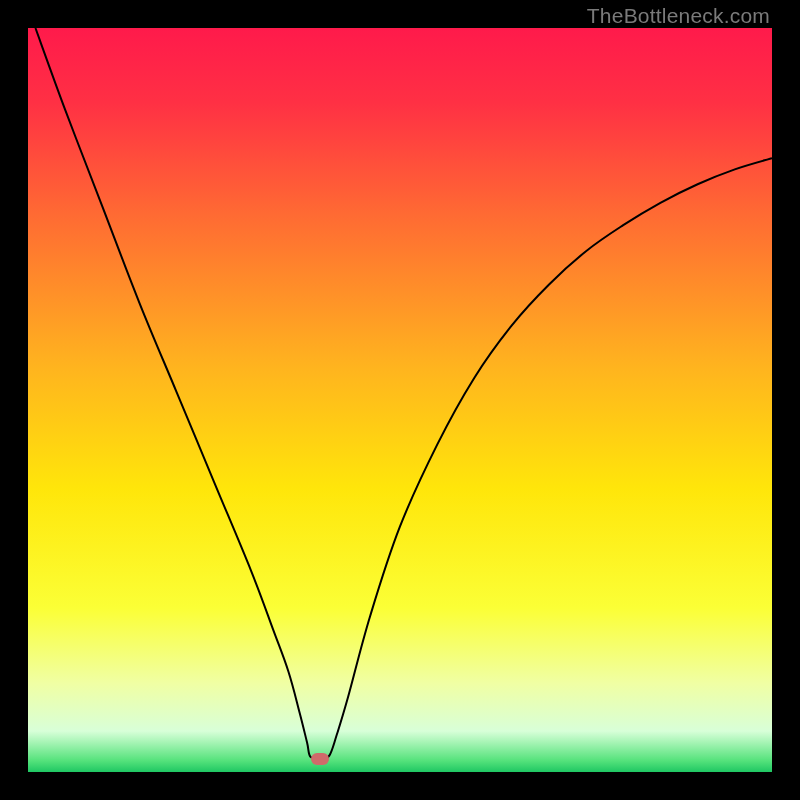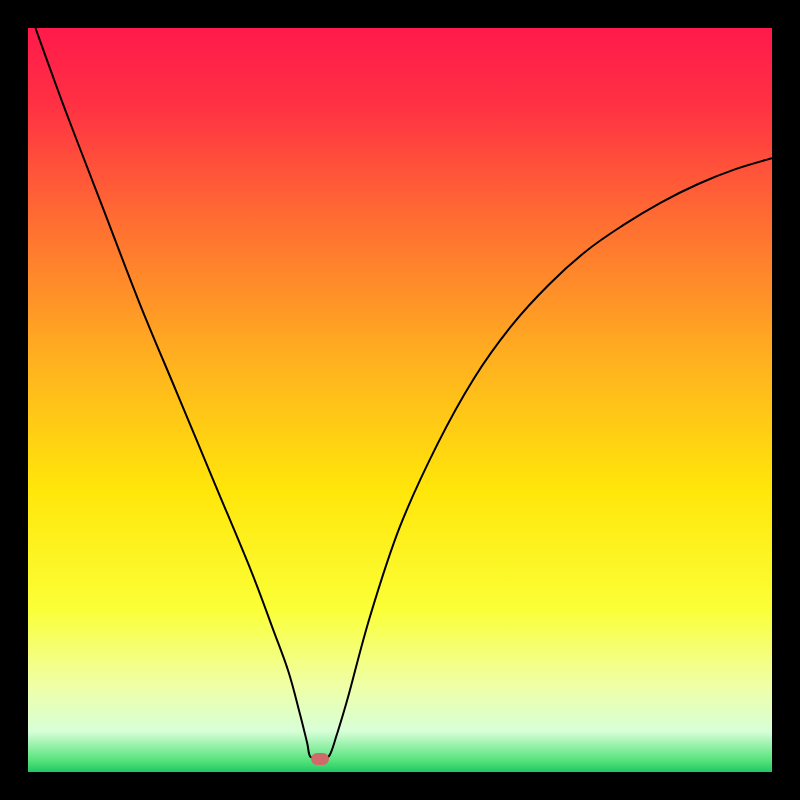--- a/index.html
+++ b/index.html
@@ -50,20 +50,21 @@
     font-family: Arial, Helvetica, sans-serif;
     font-size: 21px;
     color: #7a7a7a;
     letter-spacing: 0.2px;
   }
 </style>
 </head>
 <body>
 
 <div class="frame">
+  <div class="watermark">TheBottleneck.com</div>
   <div class="plot">
     <div class="gradient-fill" style="background: linear-gradient(rgb(255, 26, 75) 0%, rgb(255, 48, 68) 10%, rgb(255, 106, 51) 25%, rgb(255, 178, 31) 45%, rgb(255, 230, 10) 62%, rgb(251, 255, 54) 78%, rgb(240, 255, 163) 88%, rgb(216, 255, 216) 94.5%, rgb(84, 226, 123) 98.5%, rgb(31, 199, 99) 100%);"></div>
     <svg class="curve-svg" viewBox="0 0 744 744" preserveAspectRatio="none">
       <path d="M 7.44 0.00 C 12.80 14.73, 25.15 49.70, 37.20 81.84 C 49.25 113.98, 61.01 143.74, 74.40 178.56 C 87.79 213.38, 98.21 241.80, 111.60 275.28 C 124.99 308.76, 135.41 332.42, 148.80 364.56 C 162.19 396.70, 172.61 421.70, 186.00 453.84 C 199.39 485.98, 212.49 516.34, 223.20 543.12 C 233.91 569.90, 238.82 584.56, 245.52 602.64 C 252.22 620.72, 255.71 628.83, 260.40 643.56 C 265.09 658.29, 268.21 671.76, 271.56 684.48 C 274.91 697.20, 276.99 706.20, 279.00 714.24 C 281.01 722.28, 280.04 726.44, 282.72 729.12 C 285.40 731.80, 290.53 729.39, 293.88 729.12 C 297.23 728.85, 298.64 731.65, 301.32 727.63 C 304.00 723.61, 305.41 717.25, 308.76 706.80 C 312.11 696.35, 313.89 691.03, 319.92 669.60 C 325.95 648.17, 332.87 618.56, 342.24 587.76 C 351.61 556.96, 359.95 529.28, 372.00 498.48 C 384.05 467.68, 395.81 443.42, 409.20 416.64 C 422.59 389.86, 433.01 371.11, 446.40 349.68 C 459.79 328.25, 470.21 314.34, 483.60 297.60 C 496.99 280.86, 507.41 270.07, 520.80 256.68 C 534.19 243.29, 544.61 233.91, 558.00 223.20 C 571.39 212.49, 581.81 205.86, 595.20 197.16 C 608.59 188.46, 619.01 182.21, 632.40 174.84 C 645.79 167.47, 656.21 162.27, 669.60 156.24 C 682.99 150.21, 693.41 146.05, 706.80 141.36 C 720.19 136.67, 737.30 132.21, 744.00 130.20" fill="none" stroke="#000000" stroke-width="2"></path>
     </svg>
     <div class="marker" style="left: 291.648px; top: 730.608px; background: rgb(208, 106, 106);"></div>
   </div>
 </div>
 
 </body></html>

